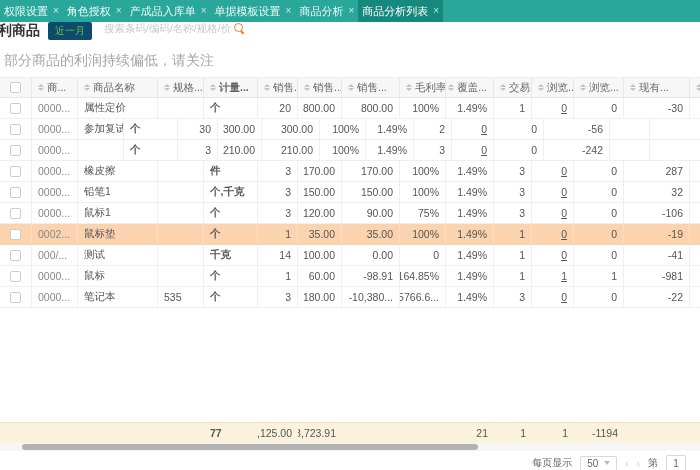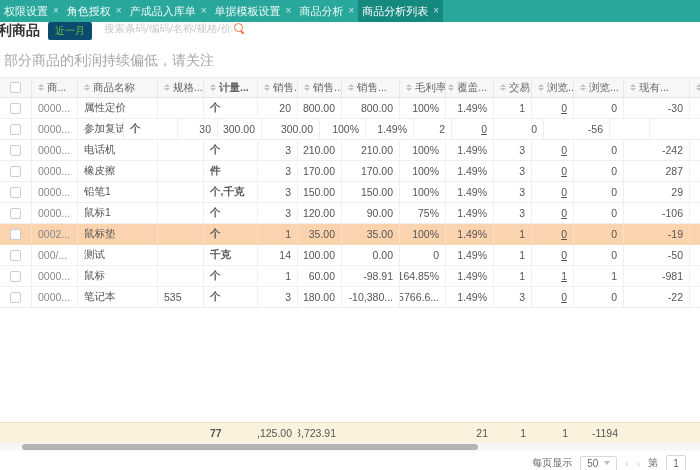--- a/index.html
+++ b/index.html
@@ -261,21 +261,20 @@
           </div>
           <div class="cell c12 num">0</div>
           <div class="cell c13 num">-56</div>
           <div class="cell c14"></div>
         </div>
         <div class="trow">
           <div class="cell c0">
             <span class="checkbox"></span>
           </div>
           <div class="cell c1">0000...</div>
-          <div class="cell c2">电话机</div>
           <div class="cell c3"></div>
           <div class="cell c4">个</div>
           <div class="cell c5 num">3</div>
           <div class="cell c6 num">210.00</div>
           <div class="cell c7 num">210.00</div>
           <div class="cell c8 num">100%</div>
           <div class="cell c9 num">1.49%</div>
           <div class="cell c10 num">3</div>
           <div class="cell c11 num">
             <a class="viewlink">0</a>
@@ -316,21 +315,21 @@
           <div class="cell c5 num">3</div>
           <div class="cell c6 num">150.00</div>
           <div class="cell c7 num">150.00</div>
           <div class="cell c8 num">100%</div>
           <div class="cell c9 num">1.49%</div>
           <div class="cell c10 num">3</div>
           <div class="cell c11 num">
             <a class="viewlink">0</a>
           </div>
           <div class="cell c12 num">0</div>
-          <div class="cell c13 num">29</div>
+          <div class="cell c13 num">32</div>
           <div class="cell c14"></div>
         </div>
         <div class="trow">
           <div class="cell c0">
             <span class="checkbox"></span>
           </div>
           <div class="cell c1">0000...</div>
           <div class="cell c2">鼠标1</div>
           <div class="cell c3"></div>
           <div class="cell c4">个</div>
@@ -379,21 +378,21 @@
           <div class="cell c5 num">14</div>
           <div class="cell c6 num">100.00</div>
           <div class="cell c7 num">0.00</div>
           <div class="cell c8 num">0</div>
           <div class="cell c9 num">1.49%</div>
           <div class="cell c10 num">1</div>
           <div class="cell c11 num">
             <a class="viewlink">0</a>
           </div>
           <div class="cell c12 num">0</div>
-          <div class="cell c13 num">-50</div>
+          <div class="cell c13 num">-41</div>
           <div class="cell c14"></div>
         </div>
         <div class="trow">
           <div class="cell c0">
             <span class="checkbox"></span>
           </div>
           <div class="cell c1">0000...</div>
           <div class="cell c2">鼠标</div>
           <div class="cell c3"></div>
           <div class="cell c4">个</div>

